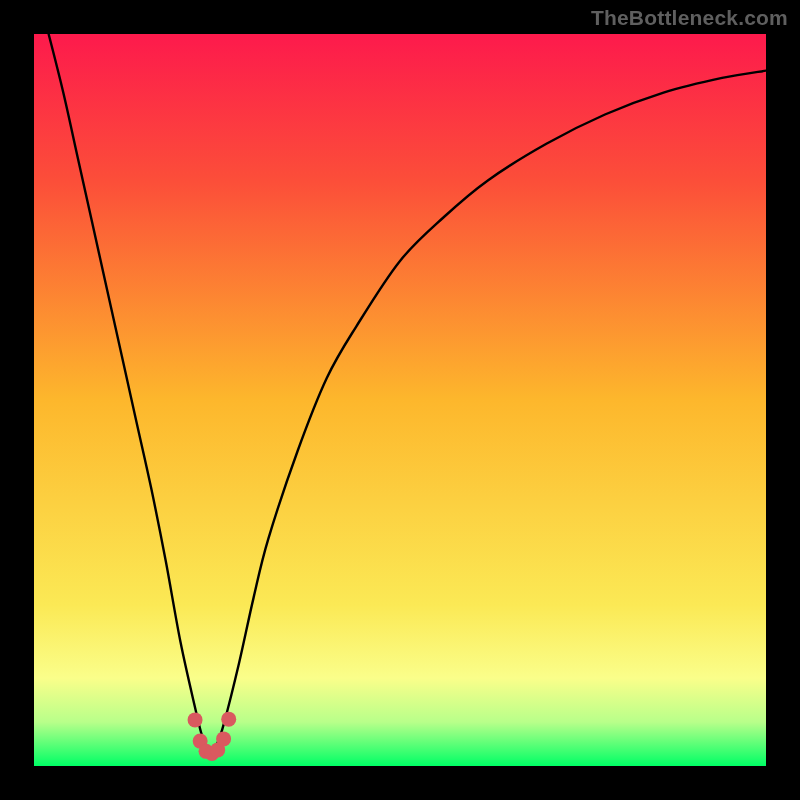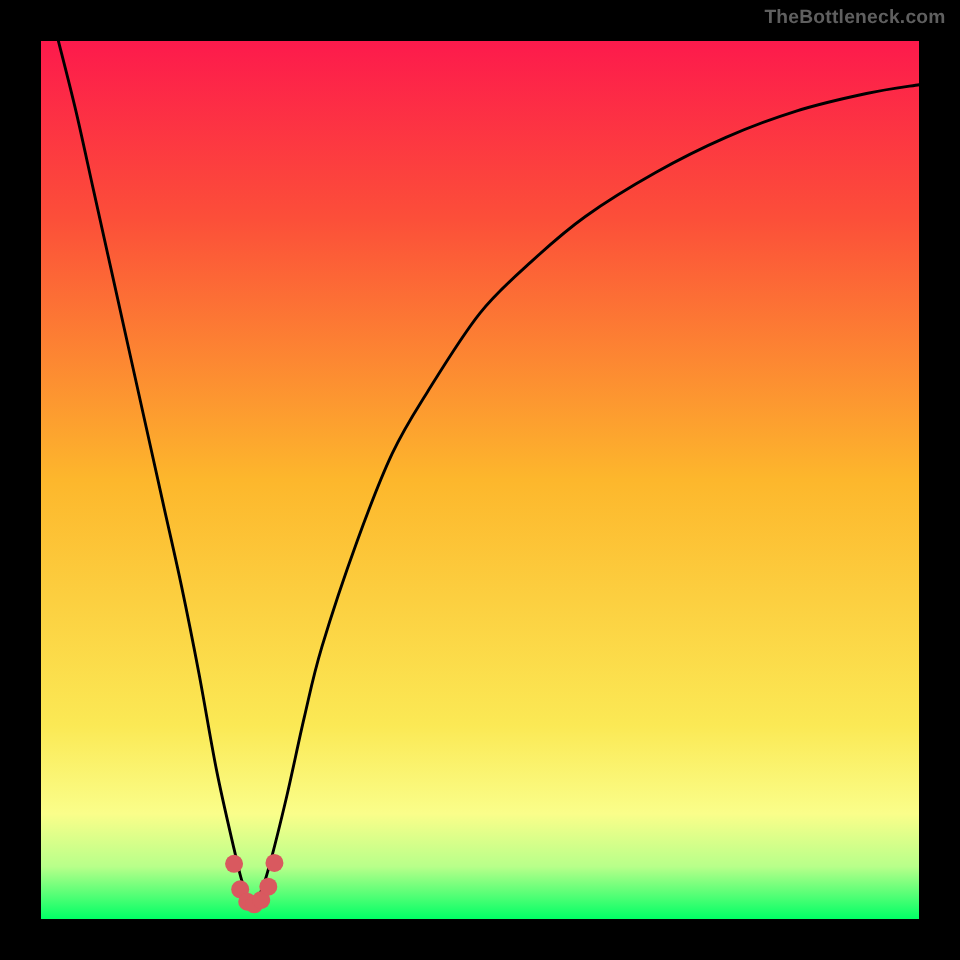--- a/index.html
+++ b/index.html
@@ -22,21 +22,21 @@
     top: 34px;
     width: 732px;
     height: 732px;
     overflow: hidden;
   }
   .watermark {
     position: absolute;
     top: 6px;
     right: 12px;
     color: #5f5f5f;
-    font-size: 16px;
+    font-size: 21px;
     font-weight: 600;
     letter-spacing: 0.2px;
     pointer-events: none;
   }
   svg {
     display: block;
     width: 100%;
     height: 100%;
   }
 </style>

